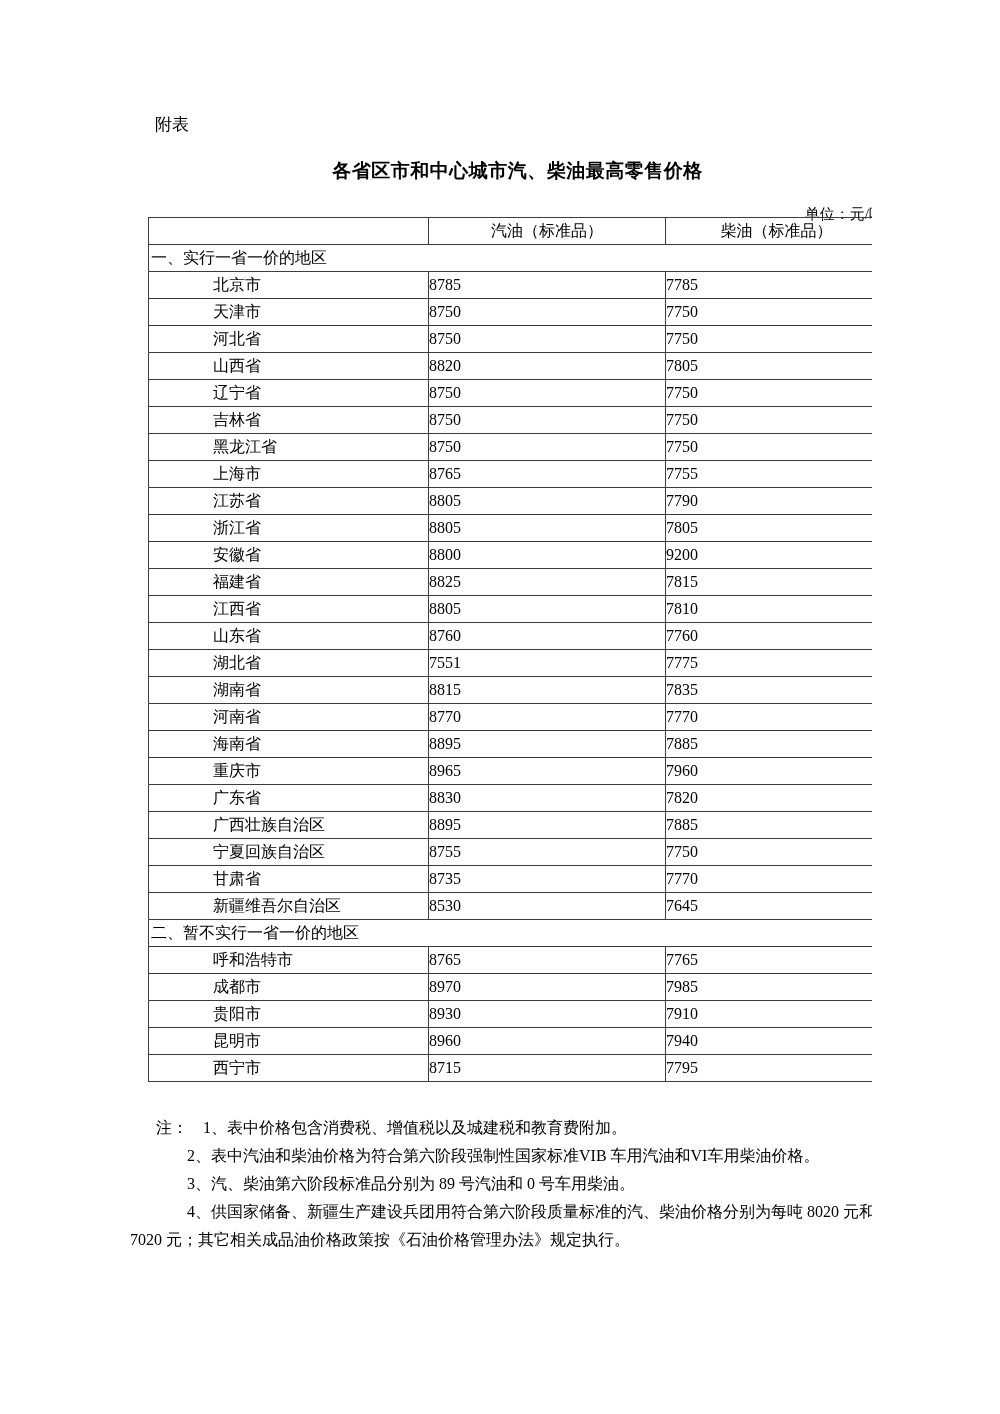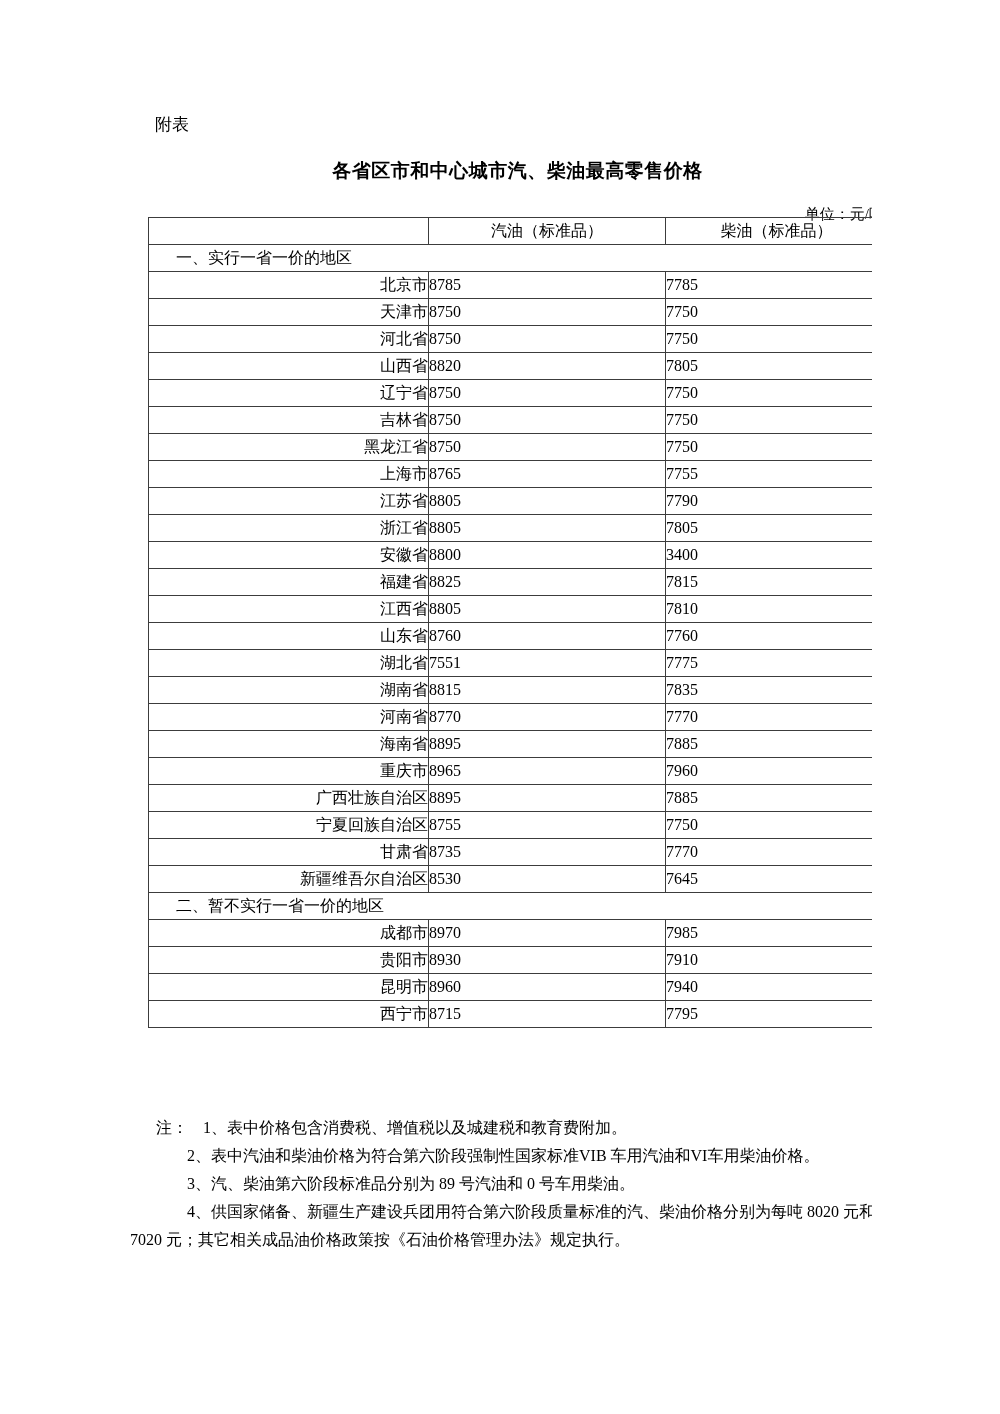--- a/index.html
+++ b/index.html
@@ -56,25 +56,25 @@
     border: 1px solid #3c3c3c;
     height: 26px;
     padding: 0;
     font-size: 16px;
     font-weight: normal;
     line-height: 18px;
     overflow: hidden;
     white-space: nowrap;
   }
   .price-table th { text-align: center; }
-  .price-table td.region { text-align: right; padding-left: 36px; }
+  .price-table td.region { text-align: left; padding-left: 64px; }
   .price-table td.num { text-align: left; }
   .price-table tr.section-row td {
     text-align: left;
-    padding-left: 27px;
+    padding-left: 2px;
   }
   .notes {
     position: absolute;
     left: 130px;
     top: 1114px;
     width: 756px;
     font-size: 16px;
     line-height: 28px;
   }
   .notes p { margin: 0; }
@@ -156,21 +156,21 @@
           <td class="num">7790</td>
         </tr>
         <tr>
           <td class="region">浙江省</td>
           <td class="num">8805</td>
           <td class="num">7805</td>
         </tr>
         <tr>
           <td class="region">安徽省</td>
           <td class="num">8800</td>
-          <td class="num">3400</td>
+          <td class="num">9200</td>
         </tr>
         <tr>
           <td class="region">福建省</td>
           <td class="num">8825</td>
           <td class="num">7815</td>
         </tr>
         <tr>
           <td class="region">江西省</td>
           <td class="num">8805</td>
           <td class="num">7810</td>
@@ -199,20 +199,25 @@
           <td class="region">海南省</td>
           <td class="num">8895</td>
           <td class="num">7885</td>
         </tr>
         <tr>
           <td class="region">重庆市</td>
           <td class="num">8965</td>
           <td class="num">7960</td>
         </tr>
         <tr>
+          <td class="region">广东省</td>
+          <td class="num">8830</td>
+          <td class="num">7820</td>
+        </tr>
+        <tr>
           <td class="region">广西壮族自治区</td>
           <td class="num">8895</td>
           <td class="num">7885</td>
         </tr>
         <tr>
           <td class="region">宁夏回族自治区</td>
           <td class="num">8755</td>
           <td class="num">7750</td>
         </tr>
         <tr>
@@ -220,20 +225,25 @@
           <td class="num">8735</td>
           <td class="num">7770</td>
         </tr>
         <tr>
           <td class="region">新疆维吾尔自治区</td>
           <td class="num">8530</td>
           <td class="num">7645</td>
         </tr>
         <tr class="section-row">
           <td colspan="3">二、暂不实行一省一价的地区</td>
+        </tr>
+        <tr>
+          <td class="region">呼和浩特市</td>
+          <td class="num">8765</td>
+          <td class="num">7765</td>
         </tr>
         <tr>
           <td class="region">成都市</td>
           <td class="num">8970</td>
           <td class="num">7985</td>
         </tr>
         <tr>
           <td class="region">贵阳市</td>
           <td class="num">8930</td>
           <td class="num">7910</td>

